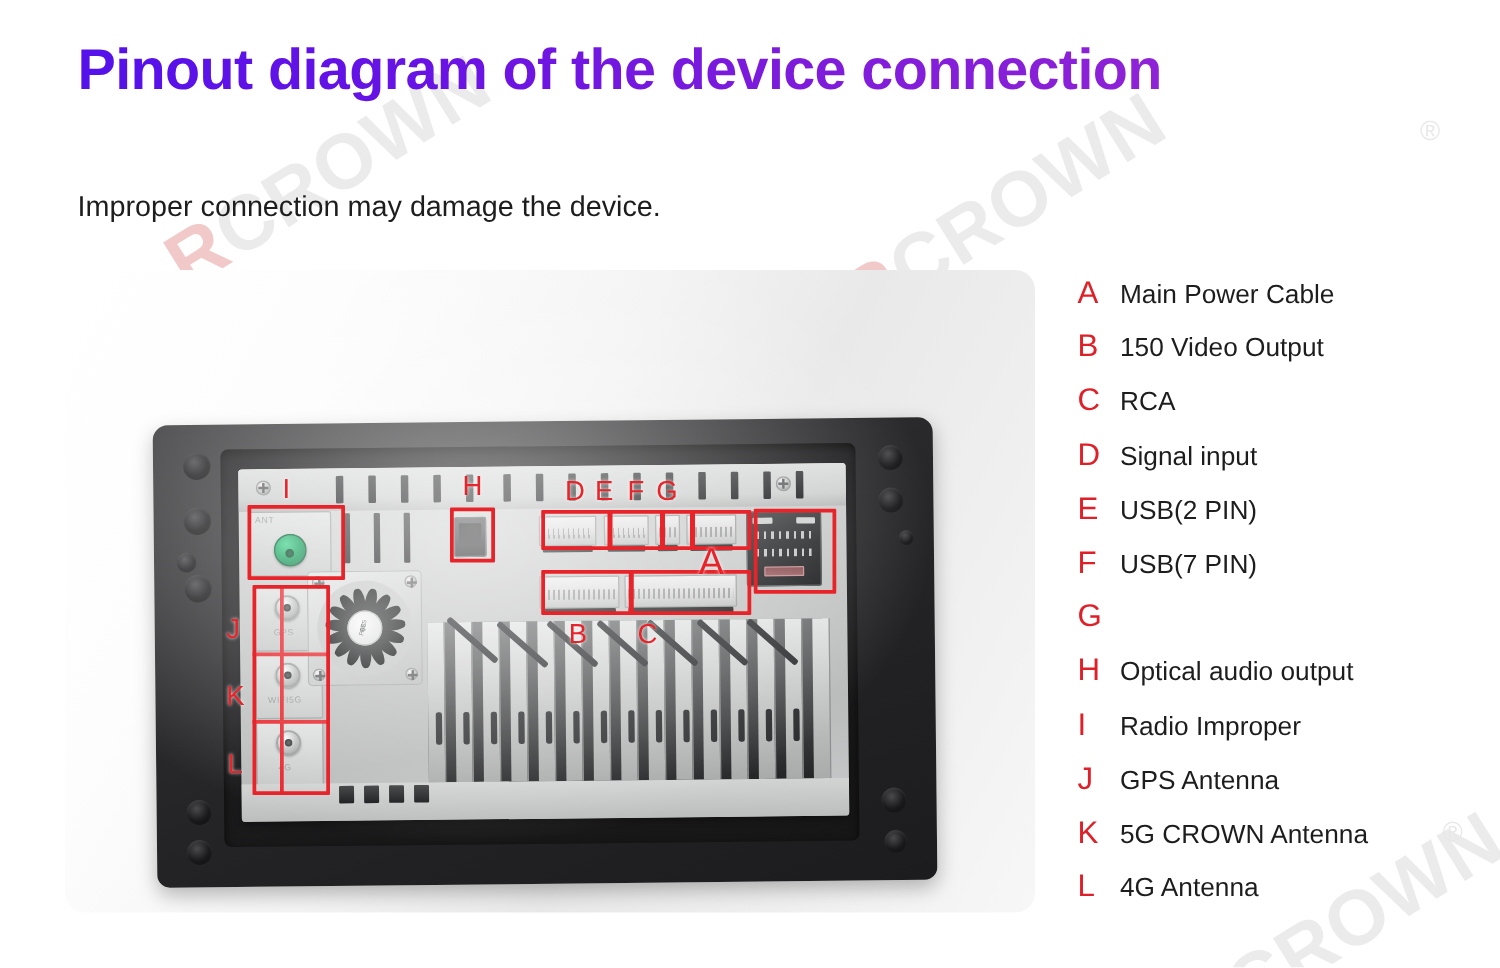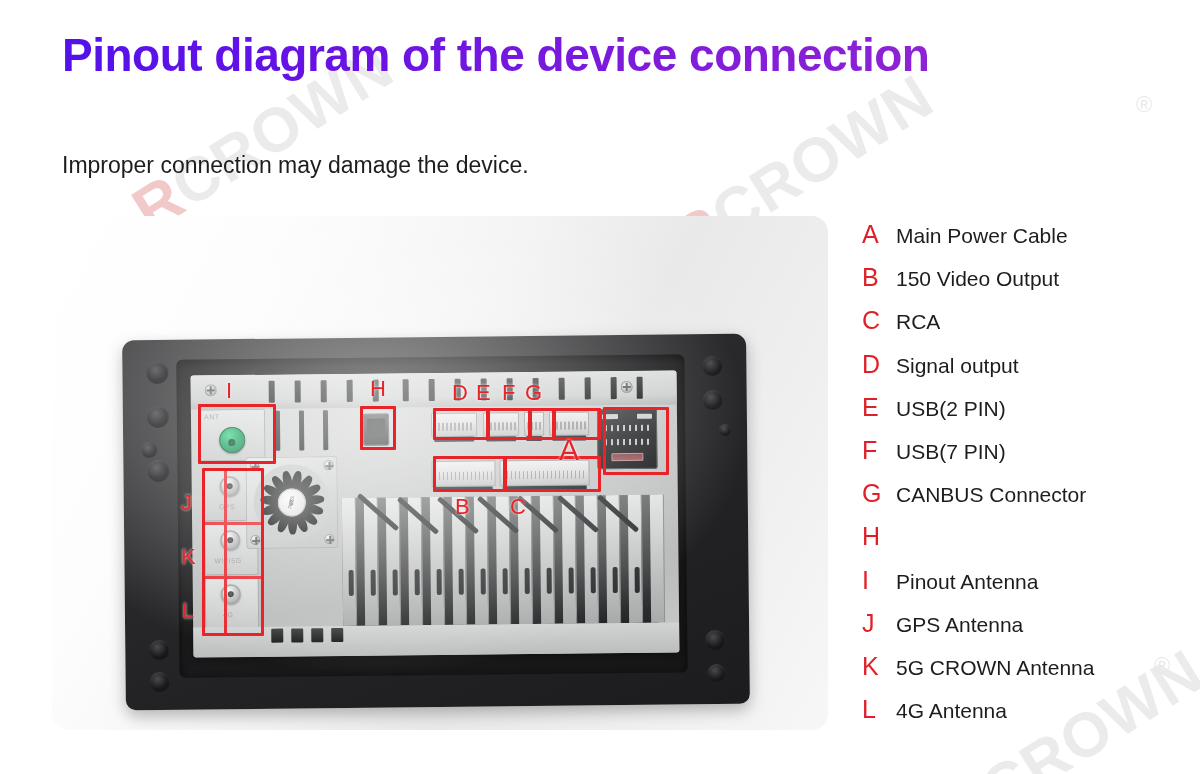--- a/index.html
+++ b/index.html
@@ -571,40 +571,40 @@
     <div class="legend-row">
       <div class="legend-key">B</div>
       <div class="legend-val">150 Video Output</div>
     </div>
     <div class="legend-row">
       <div class="legend-key">C</div>
       <div class="legend-val">RCA</div>
     </div>
     <div class="legend-row">
       <div class="legend-key">D</div>
-      <div class="legend-val">Signal output</div>
+      <div class="legend-val">Signal input</div>
     </div>
     <div class="legend-row">
       <div class="legend-key">E</div>
       <div class="legend-val">USB(2 PIN)</div>
     </div>
     <div class="legend-row">
       <div class="legend-key">F</div>
       <div class="legend-val">USB(7 PIN)</div>
     </div>
     <div class="legend-row">
       <div class="legend-key">G</div>
-      <div class="legend-val">CANBUS Connector</div>
     </div>
     <div class="legend-row">
       <div class="legend-key">H</div>
+      <div class="legend-val">Optical audio output</div>
     </div>
     <div class="legend-row">
       <div class="legend-key">I</div>
-      <div class="legend-val">Pinout Antenna</div>
+      <div class="legend-val">Radio Improper</div>
     </div>
     <div class="legend-row">
       <div class="legend-key">J</div>
       <div class="legend-val">GPS Antenna</div>
     </div>
     <div class="legend-row">
       <div class="legend-key">K</div>
       <div class="legend-val">5G CROWN Antenna</div>
     </div>
     <div class="legend-row">

